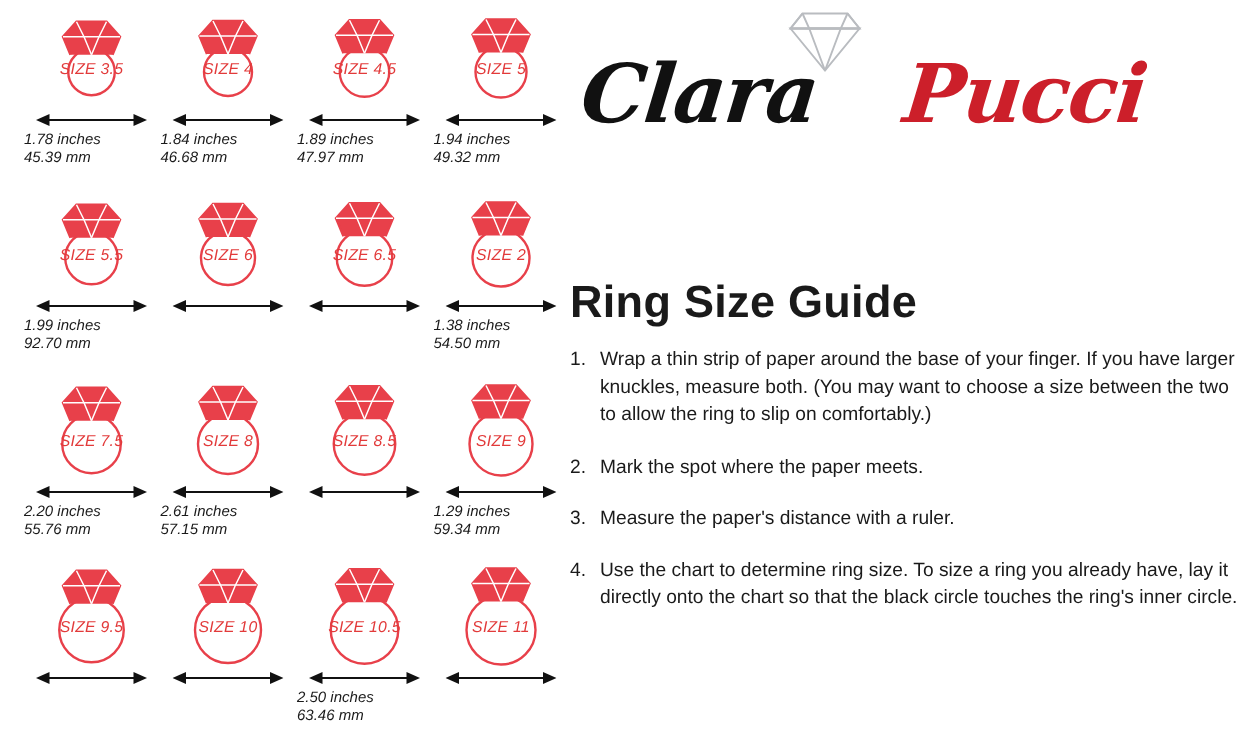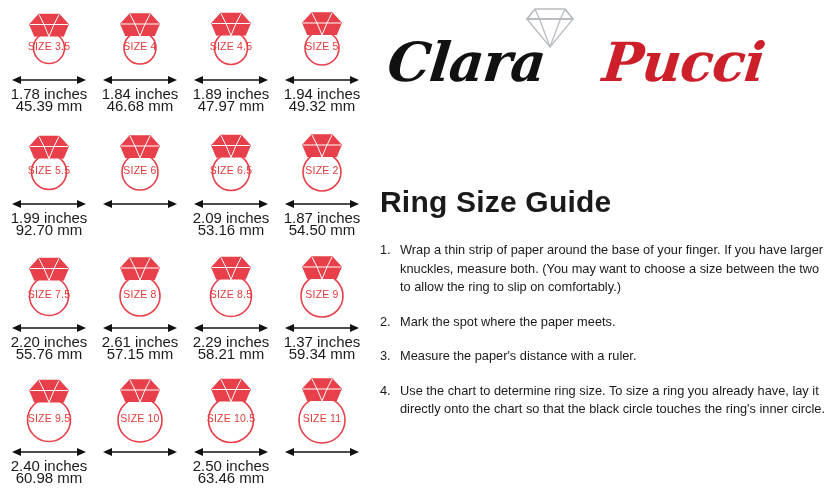--- a/index.html
+++ b/index.html
@@ -19,22 +19,23 @@
   
   .grid {
     position: absolute;
     left: 0; top: 0;
     width: 362px; height: 501px;
     display: grid;
     grid-template-columns: repeat(4, 90px);
     grid-template-rows: repeat(4, 120px);
     column-gap: 1px;
     row-gap: 4px;
-    padding-left: 4px;
+    padding-left: 16px;
     padding-top: 2px;
+    font-style: italic;
   }
   .cell {
     position: relative;
     width: 90px; height: 120px;
   }
   .ring-svg {
     display: block;
     margin: 0 auto;
     width: 78px; height: 72px;
   }
@@ -53,22 +54,22 @@
     position: absolute;
     left: 8px; right: 8px;
     top: 72px;
     height: 12px;
   }
   .arrow-row svg { display: block; width: 100%; height: 12px; }
   .meas {
     position: absolute;
     left: 0; right: 0;
     top: 86px;
-    text-align: center;
-    font-size: 15px;
+    text-align: left;
+    font-size: 10px;
     line-height: 11.5px;
     color: #1a1a1a;
   }
 
   
   .logo {
     position: absolute;
     left: 378px; top: 4px;
     width: 455px; height: 110px;
   }
@@ -102,21 +103,21 @@
 
   
   .guide {
     position: absolute;
     left: 380px; top: 185px;
     width: 450px;
   }
   .guide-title {
     font-size: 30px;
     color: #1a1a1a;
-    margin: 0 0 22px 0;
+    margin: 0 0 11px 0;
     font-family: "Liberation Sans", sans-serif;
     letter-spacing: .2px;
   }
   .step {
     font-size: 12.8px;
     line-height: 18.5px;
     color: #1a1a1a;
     margin-bottom: 16px;
     display: flex;
   }
@@ -277,45 +278,41 @@
     </g>
   </svg>
         <div class="size-label">SIZE 6.5</div>
         <div class="arrow-row">
        <svg viewBox="0 0 74 12" preserveAspectRatio="none">
          <line x1="7" y1="6" x2="67" y2="6" stroke="#111" stroke-width="1.4"></line>
          <polygon points="0,6 9,2 9,10" fill="#111"></polygon>
          <polygon points="74,6 65,2 65,10" fill="#111"></polygon>
        </svg>
      </div>
-        <div class="meas">
-       <span>2.09 inches</span><br>
-       <span>53.16 mm</span>
-     </div>
       </div>
       <div class="cell">
   <svg class="ring-svg" viewBox="0 0 78 72">
     <g stroke="#e8404a" fill="none" stroke-width="1.6">
       <circle cx="39" cy="46" r="19"></circle>
       <path d="M25 31 L20 19 L29 9 L49 9 L58 19 L53 31" fill="#e8404a"></path>
       <path d="M20 19 L58 19" stroke="#ffffff" stroke-width="1"></path>
       <path d="M29 9 L34 19 L39 31" stroke="#ffffff" stroke-width="1"></path>
       <path d="M49 9 L44 19 L39 31" stroke="#ffffff" stroke-width="1"></path>
     </g>
   </svg>
         <div class="size-label">SIZE 2</div>
         <div class="arrow-row">
        <svg viewBox="0 0 74 12" preserveAspectRatio="none">
          <line x1="7" y1="6" x2="67" y2="6" stroke="#111" stroke-width="1.4"></line>
          <polygon points="0,6 9,2 9,10" fill="#111"></polygon>
          <polygon points="74,6 65,2 65,10" fill="#111"></polygon>
        </svg>
      </div>
         <div class="meas">
-       <span>1.87 inches</span><br>
+       <span>1.38 inches</span><br>
        <span>54.50 mm</span>
      </div>
       </div>
       <div class="cell">
   <svg class="ring-svg" viewBox="0 0 78 72">
     <g stroke="#e8404a" fill="none" stroke-width="1.6">
       <circle cx="39" cy="46" r="19.5"></circle>
       <path d="M25 30.5 L20 18.5 L29 8.5 L49 8.5 L58 18.5 L53 30.5" fill="#e8404a"></path>
       <path d="M20 18.5 L58 18.5" stroke="#ffffff" stroke-width="1"></path>
       <path d="M29 8.5 L34 18.5 L39 30.5" stroke="#ffffff" stroke-width="1"></path>
@@ -369,69 +366,61 @@
     </g>
   </svg>
         <div class="size-label">SIZE 8.5</div>
         <div class="arrow-row">
        <svg viewBox="0 0 74 12" preserveAspectRatio="none">
          <line x1="7" y1="6" x2="67" y2="6" stroke="#111" stroke-width="1.4"></line>
          <polygon points="0,6 9,2 9,10" fill="#111"></polygon>
          <polygon points="74,6 65,2 65,10" fill="#111"></polygon>
        </svg>
      </div>
-        <div class="meas">
-       <span>2.29 inches</span><br>
-       <span>58.21 mm</span>
-     </div>
       </div>
       <div class="cell">
   <svg class="ring-svg" viewBox="0 0 78 72">
     <g stroke="#e8404a" fill="none" stroke-width="1.6">
       <circle cx="39" cy="46" r="21"></circle>
       <path d="M25 29 L20 17 L29 7 L49 7 L58 17 L53 29" fill="#e8404a"></path>
       <path d="M20 17 L58 17" stroke="#ffffff" stroke-width="1"></path>
       <path d="M29 7 L34 17 L39 29" stroke="#ffffff" stroke-width="1"></path>
       <path d="M49 7 L44 17 L39 29" stroke="#ffffff" stroke-width="1"></path>
     </g>
   </svg>
         <div class="size-label">SIZE 9</div>
         <div class="arrow-row">
        <svg viewBox="0 0 74 12" preserveAspectRatio="none">
          <line x1="7" y1="6" x2="67" y2="6" stroke="#111" stroke-width="1.4"></line>
          <polygon points="0,6 9,2 9,10" fill="#111"></polygon>
          <polygon points="74,6 65,2 65,10" fill="#111"></polygon>
        </svg>
      </div>
         <div class="meas">
-       <span>1.37 inches</span><br>
+       <span>1.29 inches</span><br>
        <span>59.34 mm</span>
      </div>
       </div>
       <div class="cell">
   <svg class="ring-svg" viewBox="0 0 78 72">
     <g stroke="#e8404a" fill="none" stroke-width="1.6">
       <circle cx="39" cy="46" r="21.5"></circle>
       <path d="M25 28.5 L20 16.5 L29 6.5 L49 6.5 L58 16.5 L53 28.5" fill="#e8404a"></path>
       <path d="M20 16.5 L58 16.5" stroke="#ffffff" stroke-width="1"></path>
       <path d="M29 6.5 L34 16.5 L39 28.5" stroke="#ffffff" stroke-width="1"></path>
       <path d="M49 6.5 L44 16.5 L39 28.5" stroke="#ffffff" stroke-width="1"></path>
     </g>
   </svg>
         <div class="size-label">SIZE 9.5</div>
         <div class="arrow-row">
        <svg viewBox="0 0 74 12" preserveAspectRatio="none">
          <line x1="7" y1="6" x2="67" y2="6" stroke="#111" stroke-width="1.4"></line>
          <polygon points="0,6 9,2 9,10" fill="#111"></polygon>
          <polygon points="74,6 65,2 65,10" fill="#111"></polygon>
        </svg>
-     </div>
-        <div class="meas">
-       <span>2.40 inches</span><br>
-       <span>60.98 mm</span>
      </div>
       </div>
       <div class="cell">
   <svg class="ring-svg" viewBox="0 0 78 72">
     <g stroke="#e8404a" fill="none" stroke-width="1.6">
       <circle cx="39" cy="46" r="22"></circle>
       <path d="M25 28 L20 16 L29 6 L49 6 L58 16 L53 28" fill="#e8404a"></path>
       <path d="M20 16 L58 16" stroke="#ffffff" stroke-width="1"></path>
       <path d="M29 6 L34 16 L39 28" stroke="#ffffff" stroke-width="1"></path>
       <path d="M49 6 L44 16 L39 28" stroke="#ffffff" stroke-width="1"></path>

